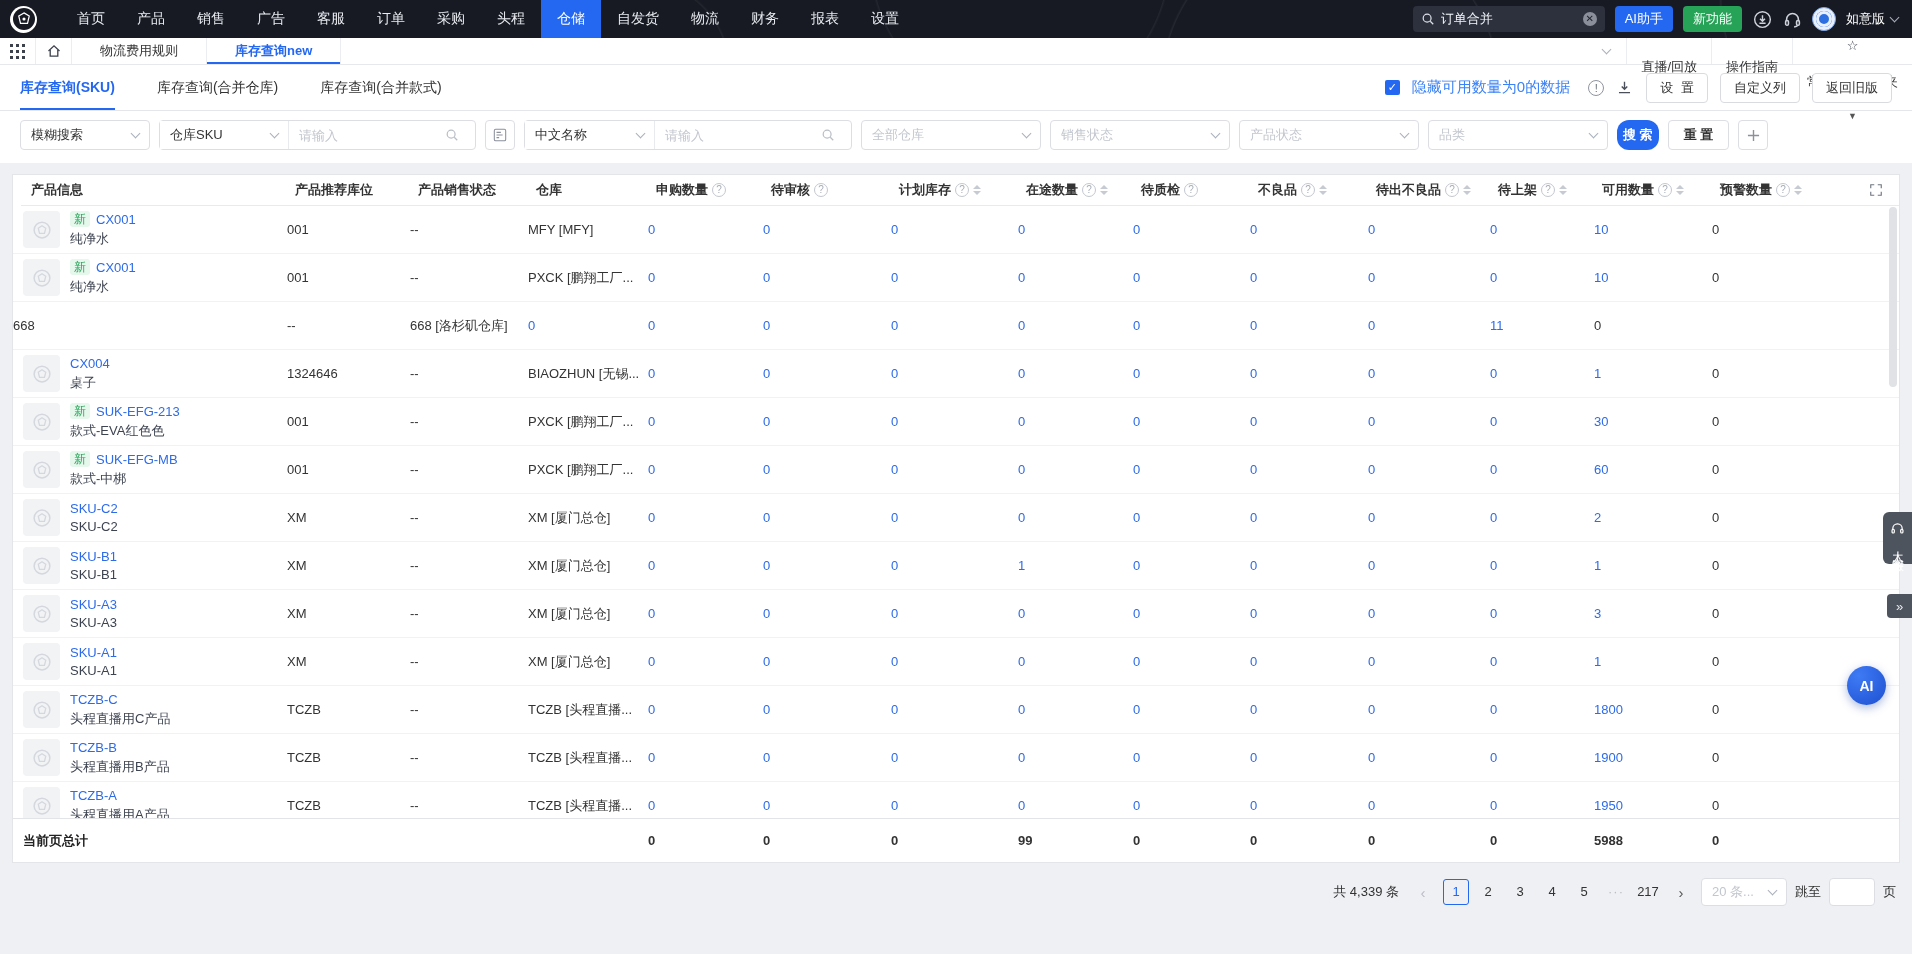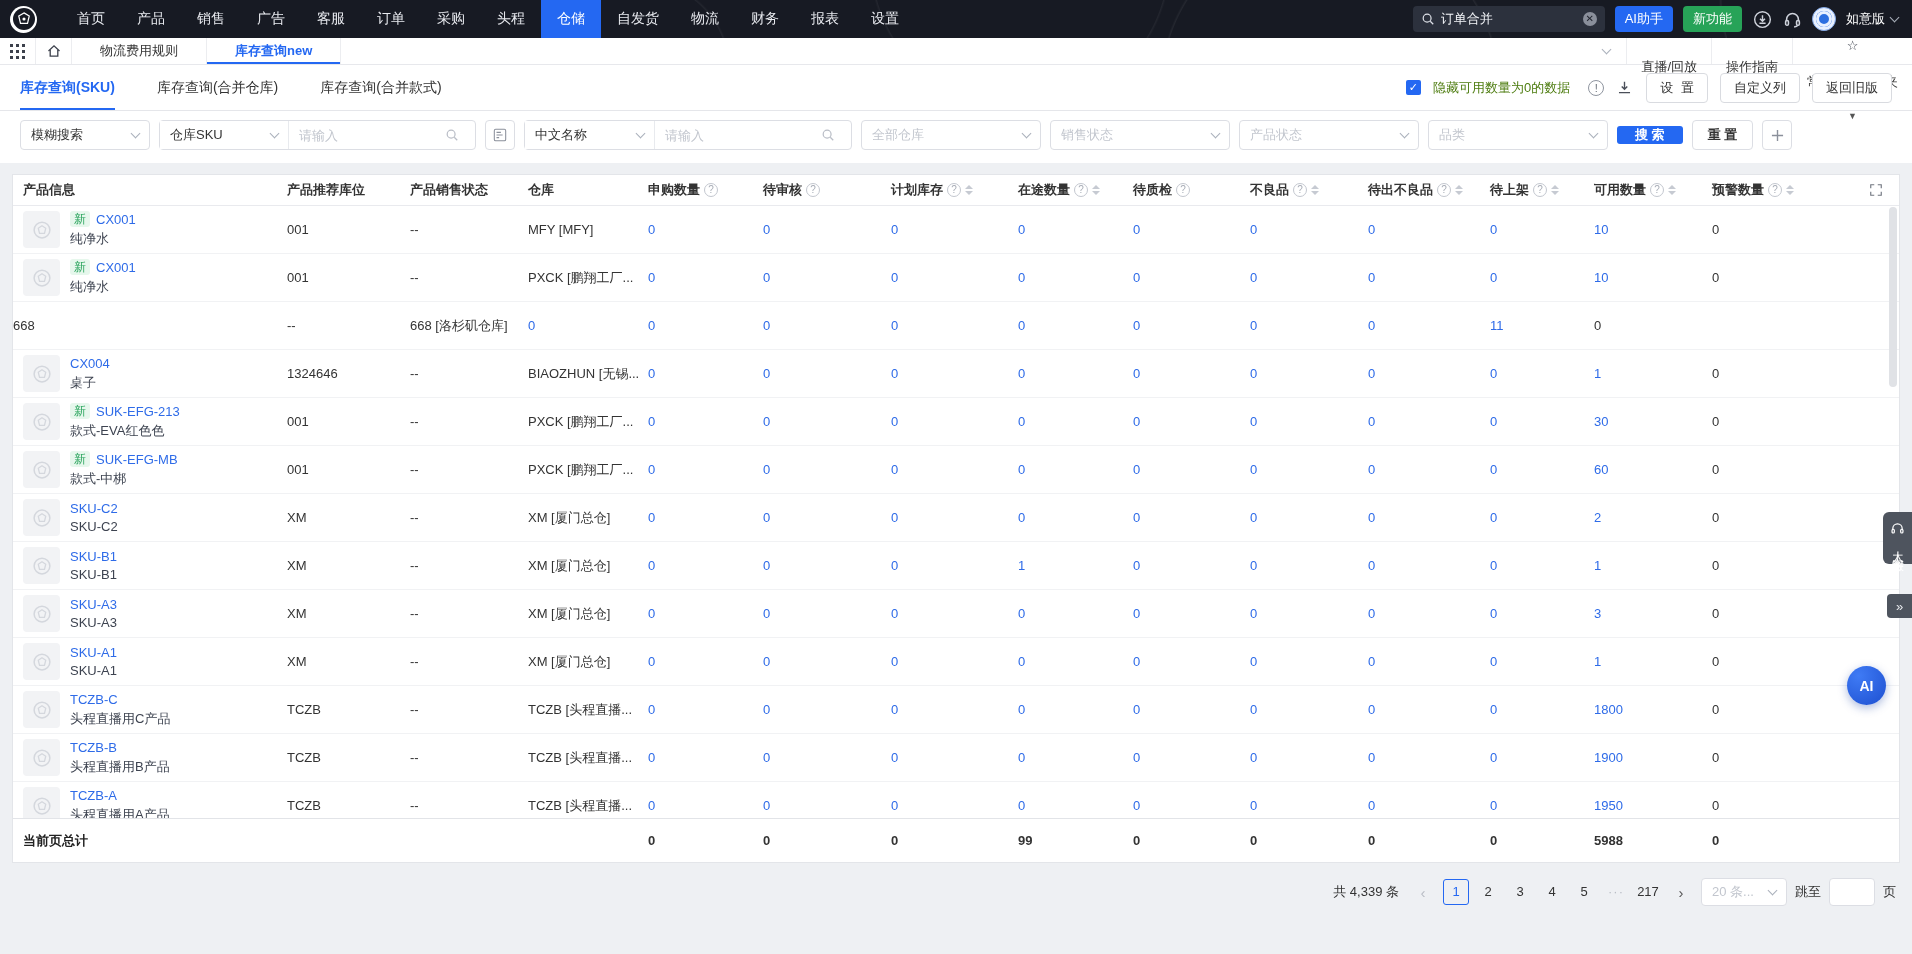--- a/index.html
+++ b/index.html
@@ -42,44 +42,44 @@
   .tb-link { display:flex; align-items:center; gap:20px; padding:0 14px; cursor:pointer; border-left:1px solid #ecedf0; height:100%; white-space:nowrap;flex-direction:column; }
   .tb-link:first-child { border-left:none; }
   .tb-caret { font-size:9px; color:#555; }
 
   
   .subtabs { height:46px; background:#fff; border-bottom:1px solid #e5e6ea; display:flex; align-items:center; padding:0 20px; }
   .subtab { font-size:14px; color:#333; margin-right:42px; height:100%; display:flex; align-items:center; cursor:pointer; white-space:nowrap; }
   .subtab.active { color:#2468f2; font-weight:bold; box-shadow:inset 0 -2px 0 #2468f2; }
   .subtabs-right { margin-left:auto; display:flex; align-items:center; gap:12px; }
   .checkbox { width:15px; height:15px; background:#2468f2; border-radius:2px; color:#fff; font-size:11px; line-height:15px; text-align:center; cursor:pointer; flex:none; }
-  .hide-zero-label { font-size:13px; color:#4d7c0f; white-space:nowrap; }
+  .hide-zero-label { font-size:15px; color:#3b82f6; white-space:nowrap; }
   .round-q { width:16px; height:16px; border:1px solid #8f959f; border-radius:50%; color:#6b717a; color:#6b717a; font-size:11px; line-height:14px; text-align:center; cursor:pointer; }
   .tool-ico { width:18px; height:18px; color:#4a4f59; cursor:pointer; }
   .btn { height:30px; background:#fff; border:1px solid #d9dbe0; border-radius:4px; font-size:13px; color:#333; padding:0 13px; cursor:pointer; font-family:Liberation Mono, monospace; white-space:nowrap; }
 
   
   .filterbar { background:#fff; padding:9px 20px 13px; display:flex; align-items:center; gap:9px; }
   .sel { height:30px; border:1px solid #dcdee4; border-radius:4px; display:flex; align-items:center; justify-content:space-between; padding:0 10px; font-size:13px; color:#333; background:#fff; cursor:pointer; }
   .sel .val.ph { color:#c2c6ce; }
   .group { display:flex; border:1px solid #dcdee4; border-radius:4px; height:30px; }
   .group .sel { border:none; border-right:1px solid #e8eaee; border-radius:0; height:28px; }
   .inputbox { display:flex; align-items:center; padding:0 10px; gap:6px; }
   .inputbox input { border:none; outline:none; font-size:13px; color:#333; font-family:inherit; }
   .inputbox input::placeholder { color:#c2c6ce; }
   .inputbox .mag { color:#b9bdc6; width:14px; height:14px; }
   .iconbtn { width:30px; height:30px; border:1px solid #dcdee4; border-radius:4px; background:#fff; display:flex; align-items:center; justify-content:center; color:#8b909b; cursor:pointer; }
-  .btn-search { height:18px; background:#2468f2; color:#fff; border:none; border-radius:3px; font-size:13px; font-weight:bold; padding:0 18px; cursor:pointer; font-family:inherit; }
+  .btn-search { height:30px; background:#2468f2; color:#fff; border:none; border-radius:12px; font-size:13px; font-weight:bold; padding:0 6px; cursor:pointer; font-family:inherit; }
   .btn-reset { height:30px; background:#fff; color:#333; border:1px solid #dcdee4; border-radius:4px; font-size:13px; font-weight:bold; padding:0 15px; cursor:pointer; font-family:inherit; }
 
   
   .page { padding:11px 12px 0; }
   .panel { position:relative; background:#fff; border:1px solid #e3e5e9; }
   .grid-row { display:grid; grid-template-columns:274px 123px 118px 120px 115px 128px 127px 115px 117px 118px 122px 104px 118px 1fr 46px; align-items:center; }
-  .thead { height:31px; border-bottom:1px solid #e9eaee; background:#fff; }
+  .thead { height:31px; border-bottom:1px solid #e9eaee; background:#fff;margin-left:8px; }
   .th { font-size:13px; font-weight:bold; color:#333; display:flex; align-items:center; gap:4px; white-space:nowrap; }
   .th:first-child { padding-left:10px; }
   .help { width:14px; height:14px; border:1px solid #c3c7cf; border-radius:50%; color:#a7acb6; font-size:10px; font-weight:normal; line-height:12px; text-align:center; flex:none; cursor:pointer; }
   .sort { display:flex; flex-direction:column; gap:2px; cursor:pointer; }
   .sort i { display:block; width:0; height:0; border-left:4px solid transparent; border-right:4px solid transparent; }
   .sort .up { border-bottom:4px solid #c6cad2; }
   .sort .dn { border-top:4px solid #c6cad2; }
   .th-expand { justify-content:center; color:#70757f; }
   .tbody { height:612px; overflow:hidden; }
   .tr { height:48px; border-bottom:1px solid #f1f2f4; }

